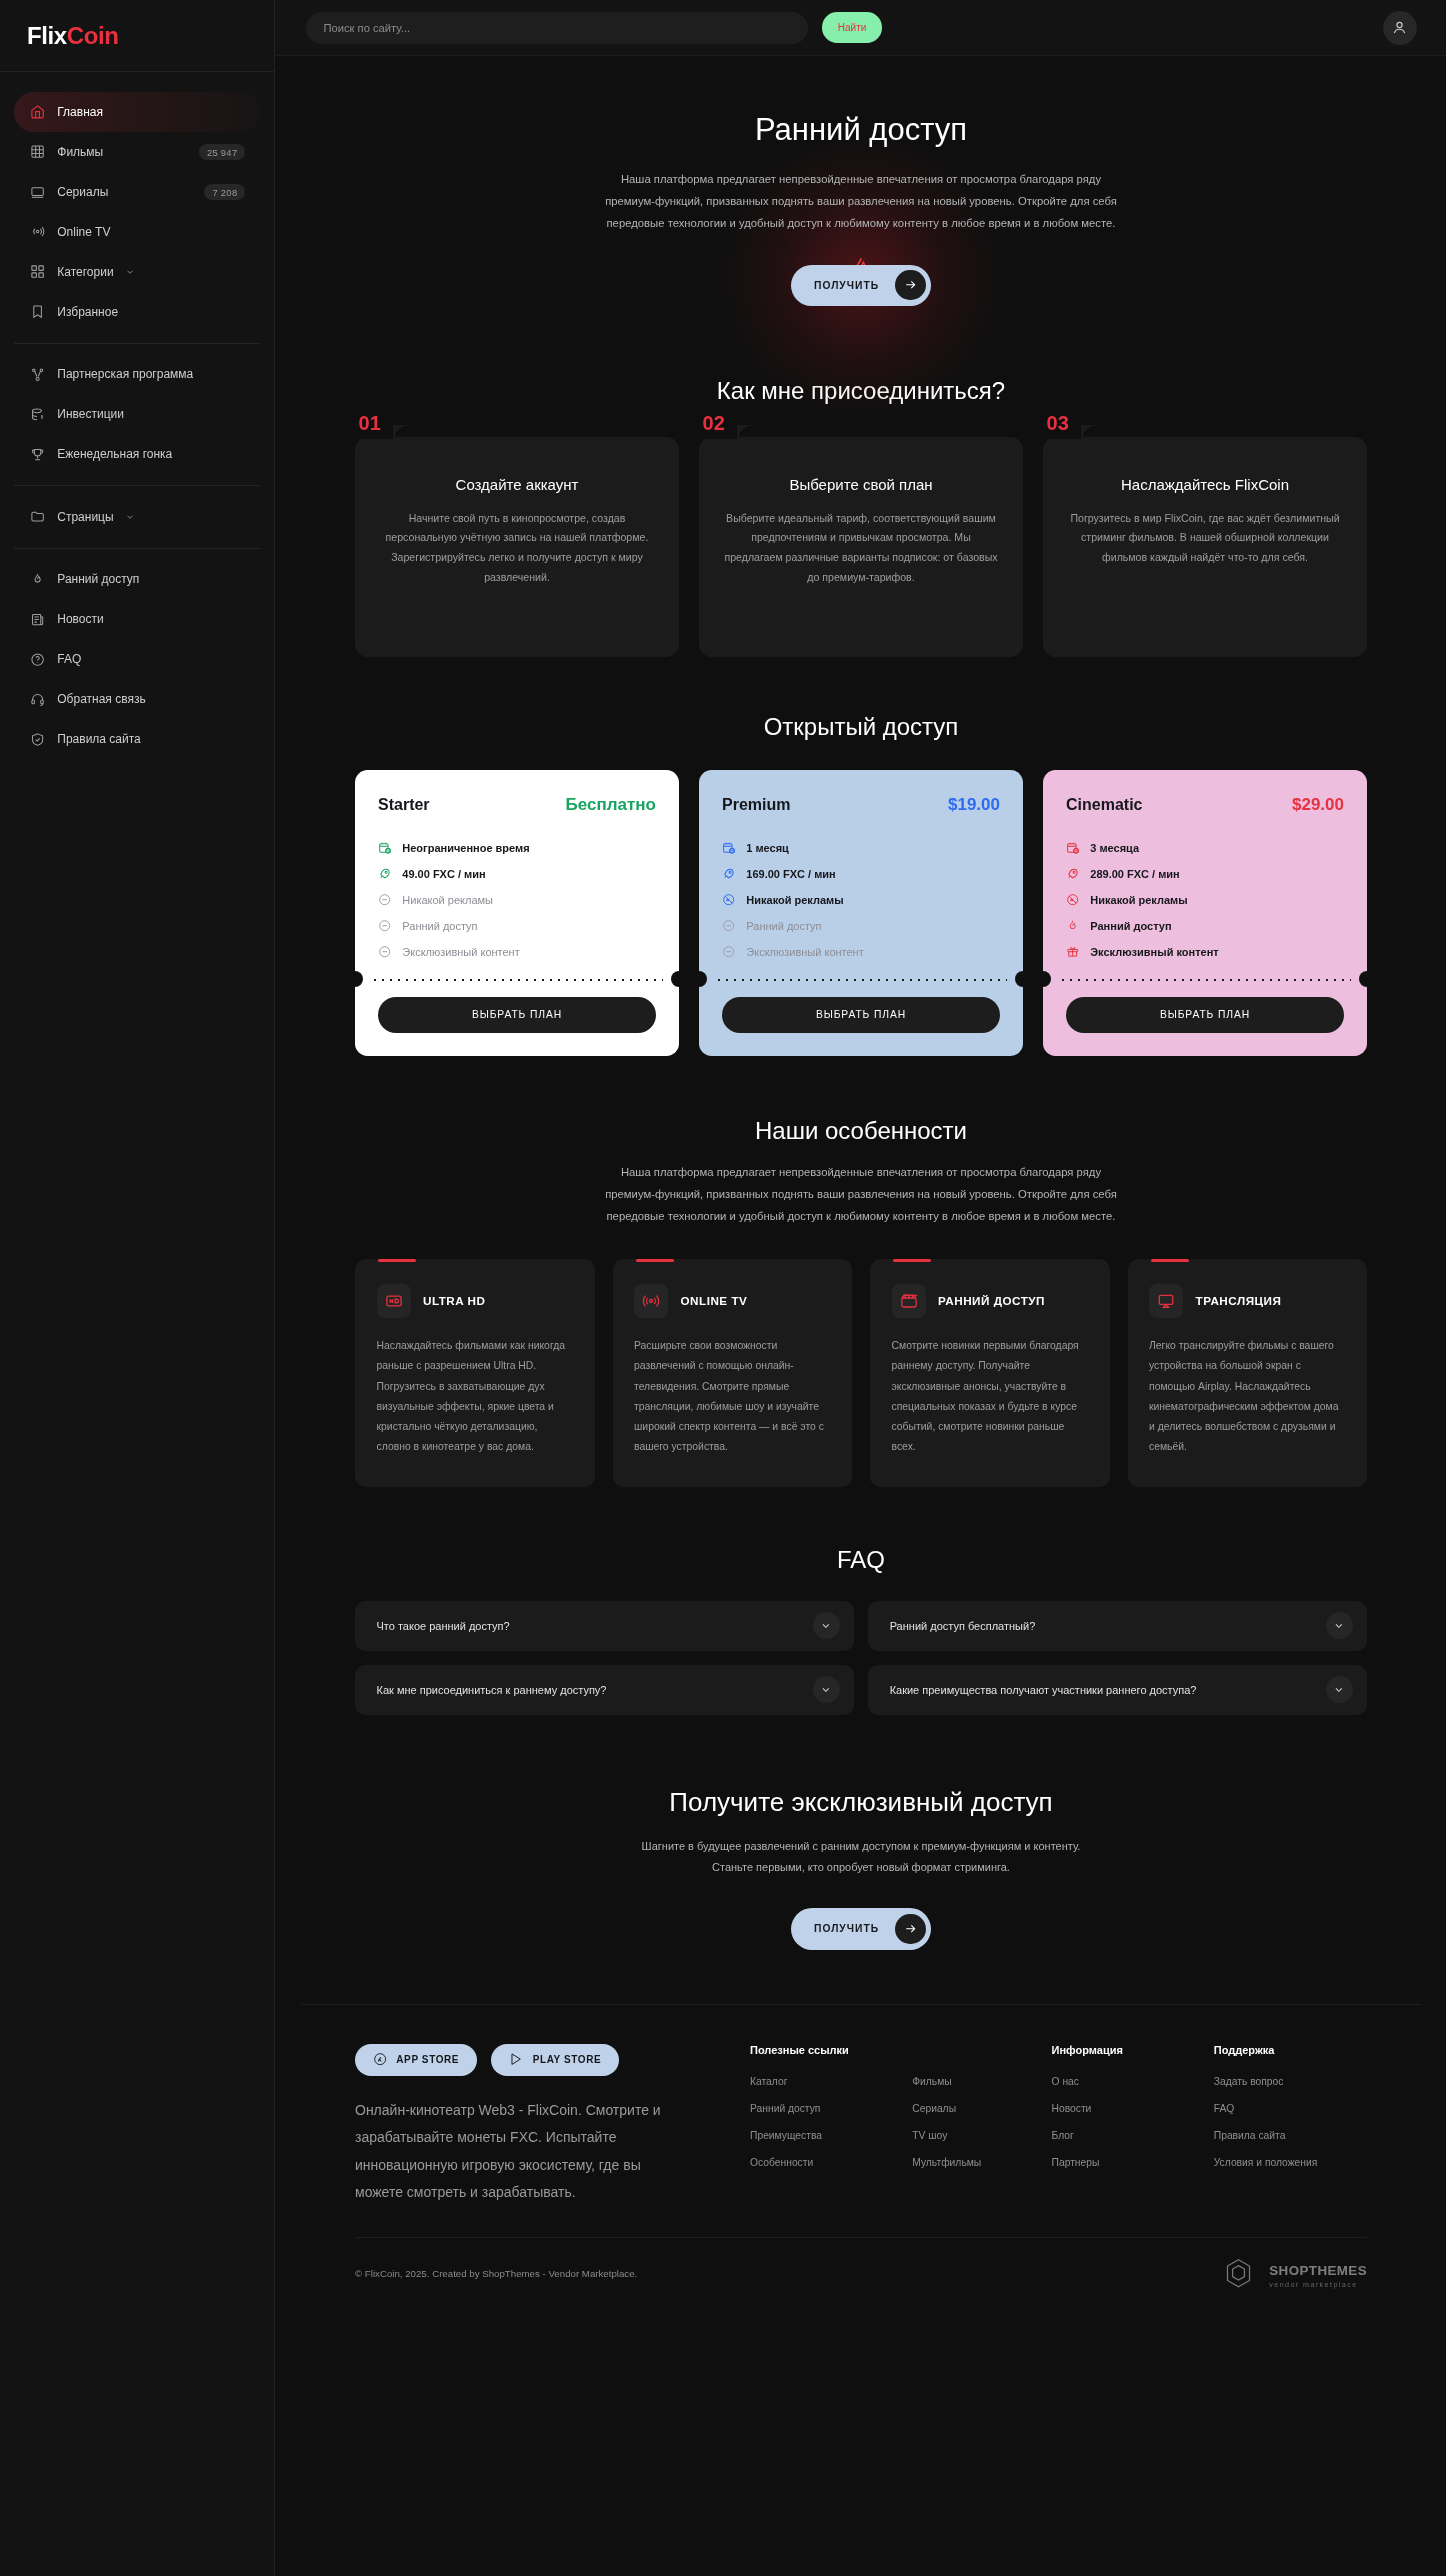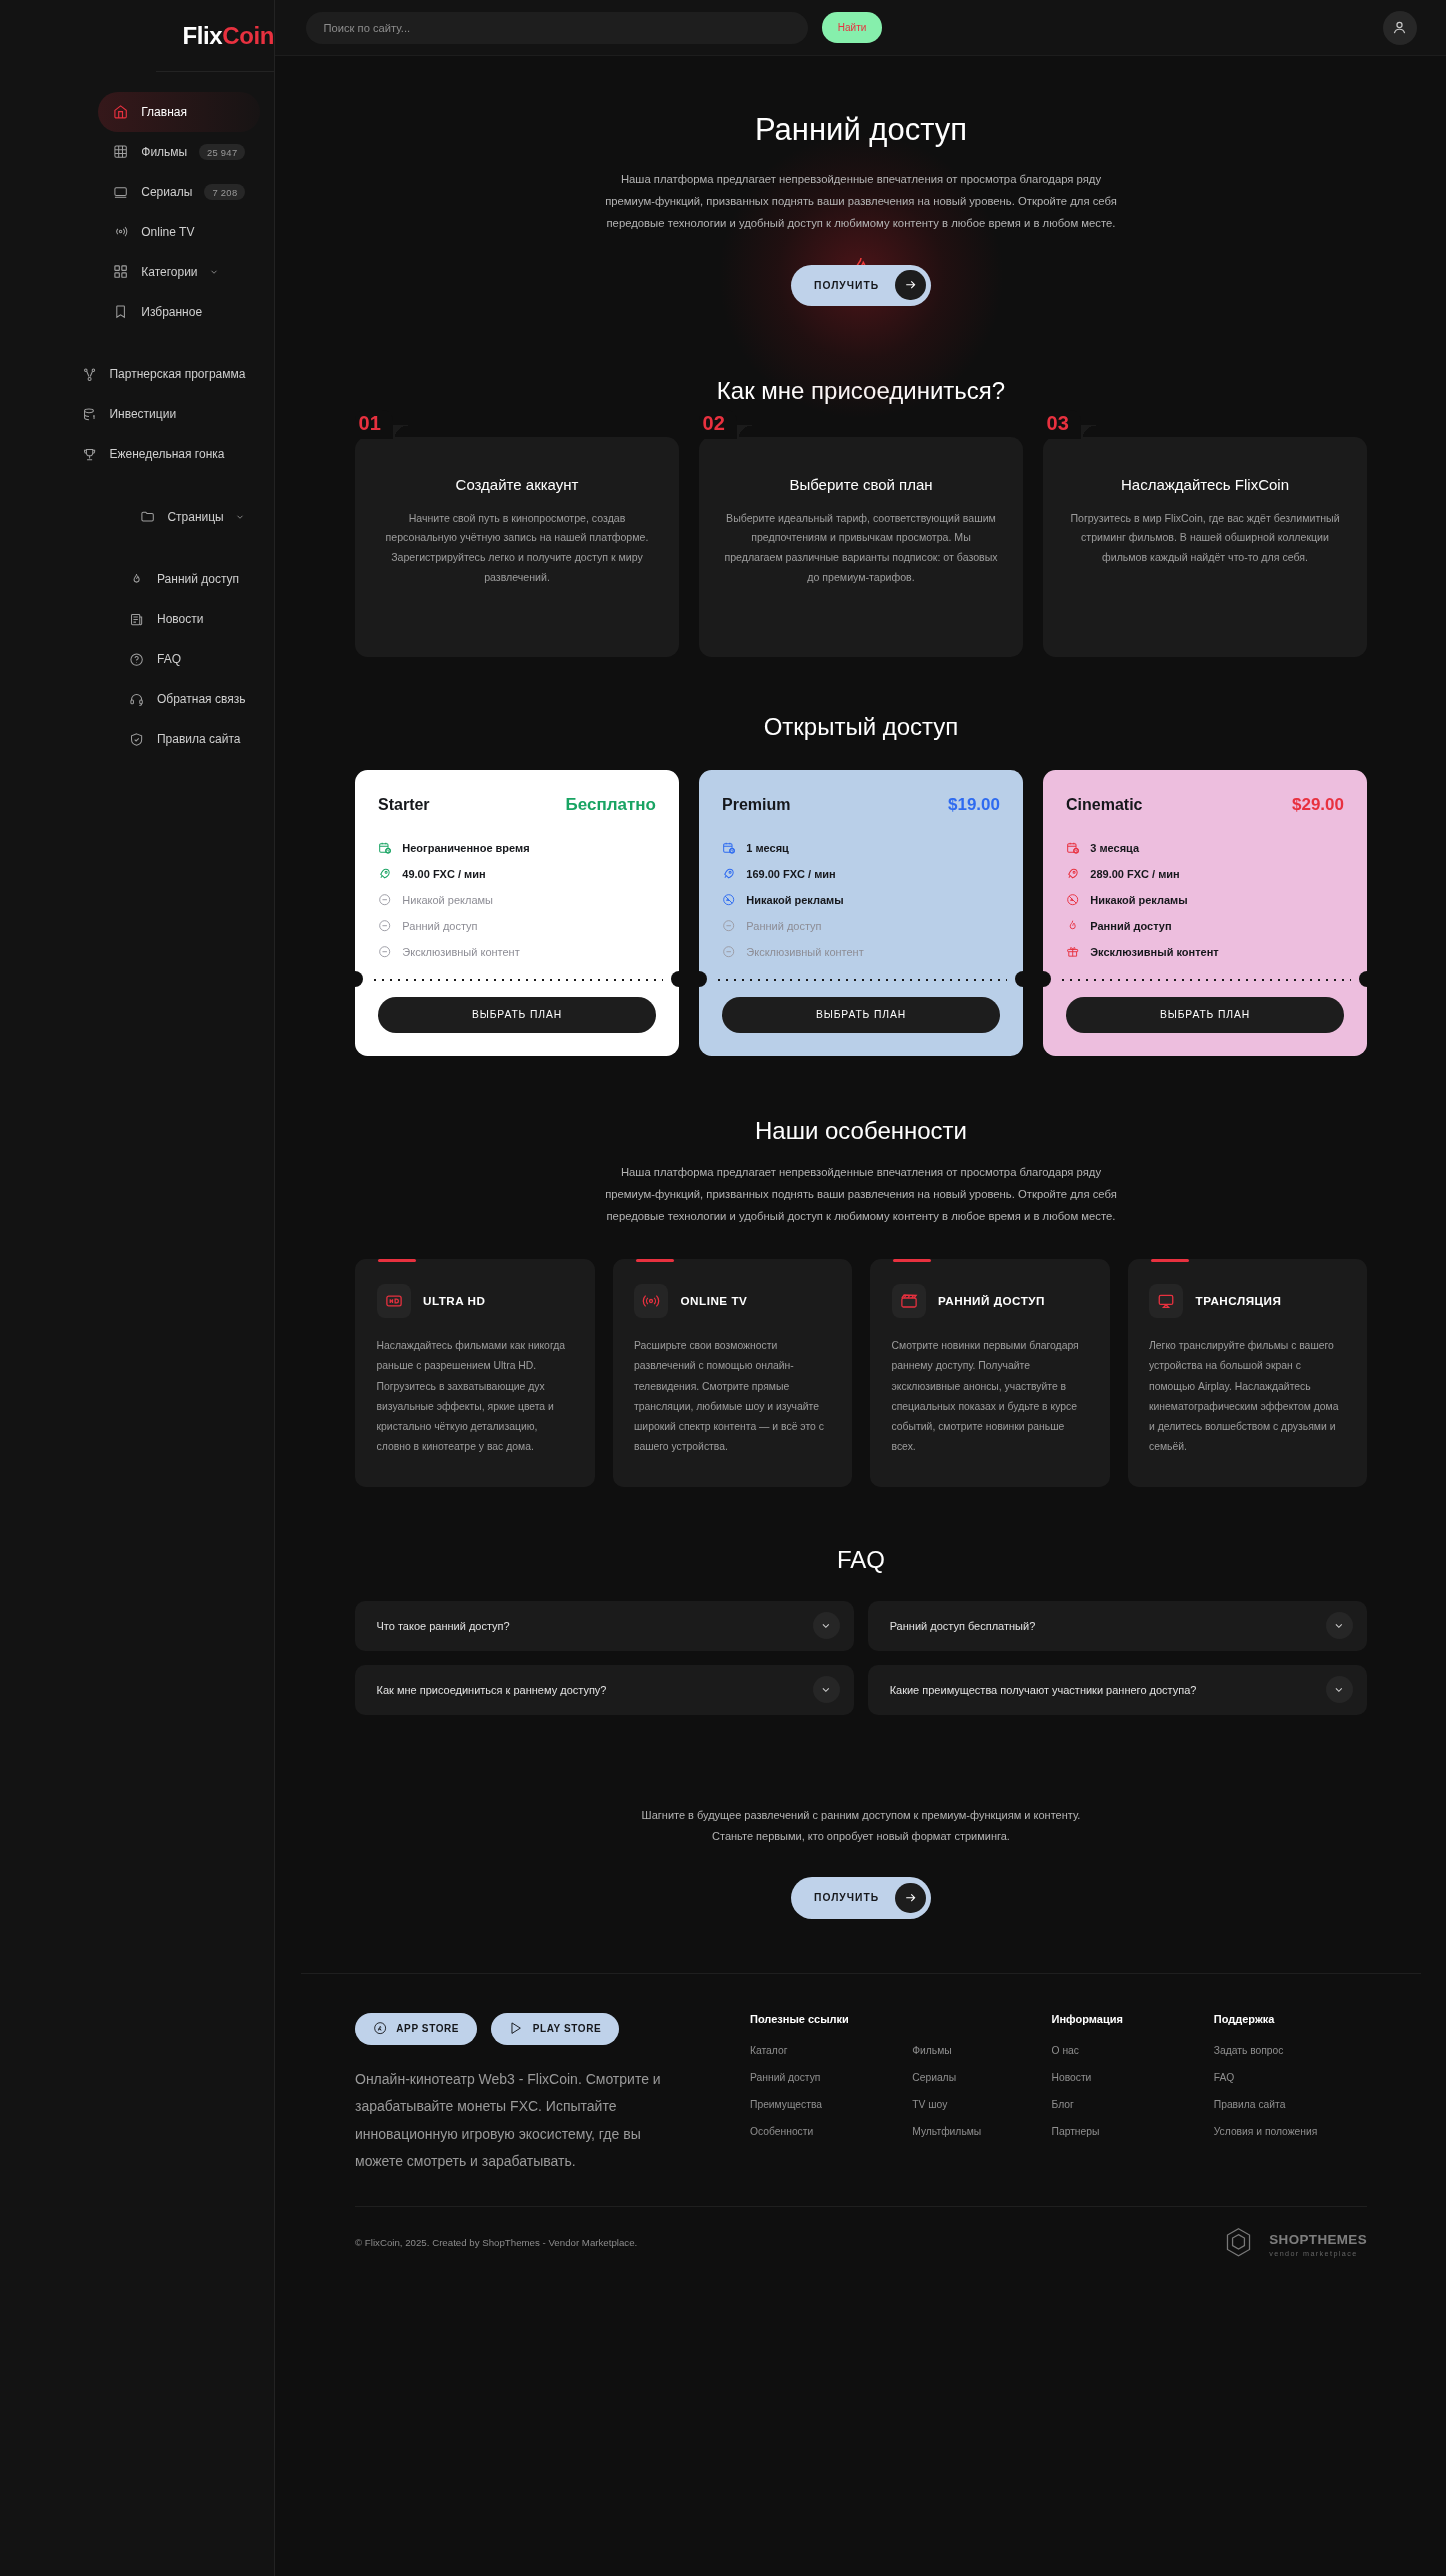--- a/index.html
+++ b/index.html
@@ -6,21 +6,21 @@
   html,body{background:#0d0d0d;}
   body{
     width:1447px;height:2576px;
     font-family:"Liberation Sans",sans-serif;
     color:#e8e8e8;overflow:hidden;position:relative;
   }
   .app{display:flex;width:1447px;height:2576px;}
 
   
   .sidebar{width:275px;flex:0 0 275px;background:#131313;border-right:0.9px solid #232323;
-           display:flex;flex-direction:column;align-items:flex-end;}
+           display:flex;flex-direction:column;}
   .logo-wrap{height:72px;display:flex;align-items:center;padding-left:27px;
              border-bottom:0.9px solid #232323;}
   .logo{font-size:24px;font-weight:bold;letter-spacing:-0.4px;}
   .logo .a{color:#ffffff}.logo .b{color:#e8313f}
   .nav{padding:20px 14.3px 0 14.3px;}
   .nav-item{display:flex;align-items:center;gap:11.7px;height:40px;padding:0 14.3px;
             border-radius:20.6px;color:#cfcfcf;font-size:12px;cursor:pointer;position:relative;}
   .nav-item .ico{width:17px;height:17px;flex:0 0 17px;display:flex;align-items:center;justify-content:center;opacity:.75}
   .nav-item .ico svg{width:15.2px;height:15.2px;display:block}
   .nav-item.active{background:linear-gradient(90deg,rgba(232,49,63,.16),rgba(232,49,63,.02));color:#fff;}
@@ -693,20 +693,21 @@
               <span class="faq-toggle">
                   <svg viewBox="0 0 24 24" fill="none" stroke="currentColor" stroke-width="2.2">
                     <path d="M6 9l6 6 6-6"></path>
                   </svg>
                 </span>
             </div>
           </div>
         </section>
 
         <section class="final-sec">
+          <h2>Получите эксклюзивный доступ</h2>
           <p>Шагните в будущее развлечений с ранним доступом к премиум-функциям и контенту. Станьте первыми, кто опробует новый формат стриминга.</p>
           <div class="cta">
             <span class="lbl">ПОЛУЧИТЬ</span>
             <span class="circ">
               <svg width="13.4" height="13.4" viewBox="0 0 24 24" fill="none" stroke="currentColor" stroke-width="2">
                   <path d="M4 12h14M13 6l6 6-6 6"></path>
                 </svg>
             </span>
           </div>
         </section>

